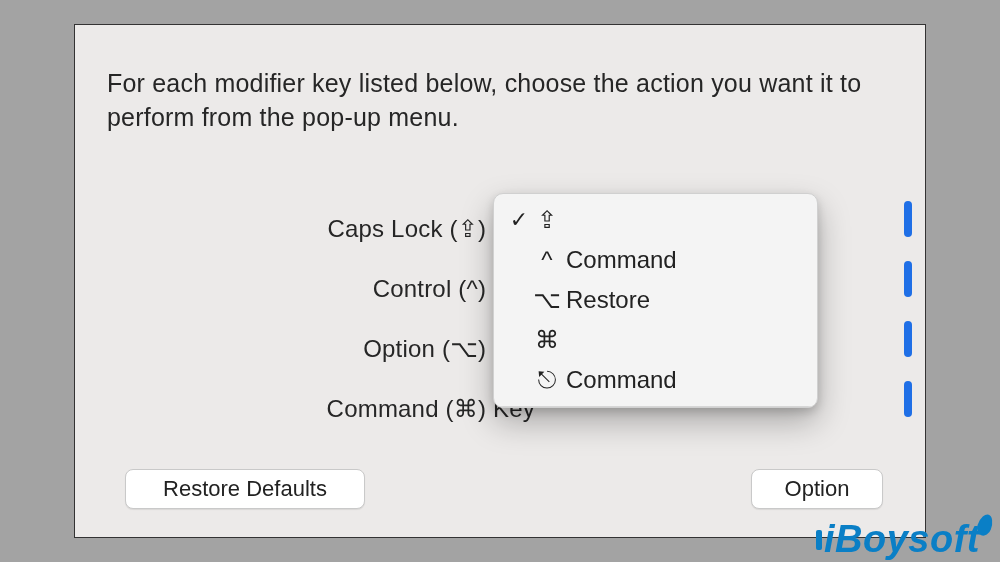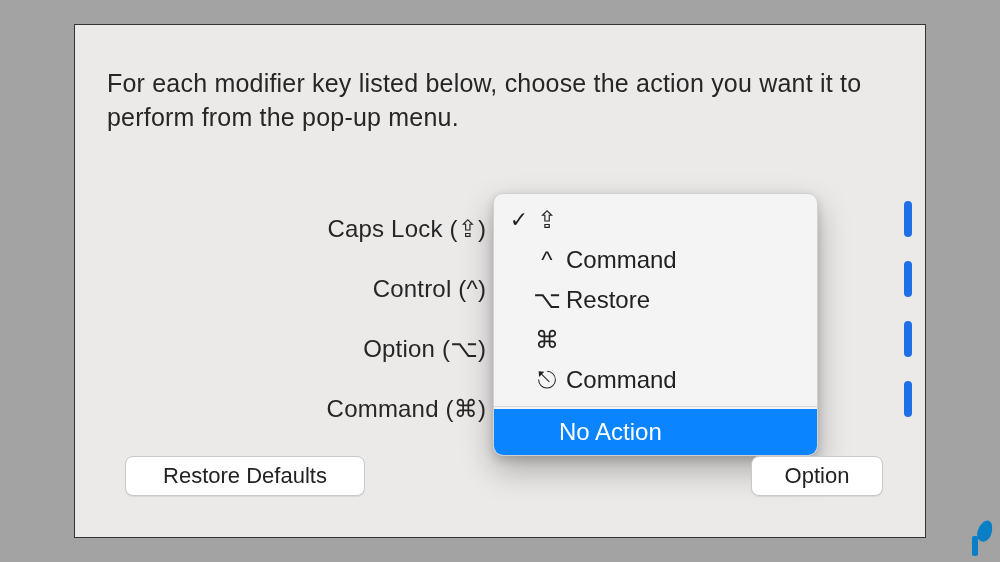--- a/index.html
+++ b/index.html
@@ -101,21 +101,21 @@
     color: #fff;
     height: 46px;
     padding-left: 65px;
     margin-top: 2px;
   }
   .popup .item.highlight .txt { padding-left: 0; }
   .button-row {
     position: absolute;
     left: 50px;
     right: 14px;
-    bottom: 41px;
+    bottom: 28px;
     display: flex;
     align-items: center;
   }
   .btn {
     height: 40px;
     border-radius: 8px;
     border: 1px solid #c9c9c9;
     background: #fff;
     font-size: 22px;
     color: #222;
@@ -212,30 +212,28 @@
     <div class="item">
       <span class="check"></span>
       <span class="sym">⌘</span>
     </div>
     <div class="item">
       <span class="check"></span>
       <span class="sym">⎋</span>
       <span class="txt">Command</span>
     </div>
     <div class="sep"></div>
-    <div class="item highlight">
-      <span class="txt">No Action</span>
-    </div>
   </div>
 
   <div class="button-row">
     <div class="btn restore">Restore Defaults</div>
     <div class="spacer"></div>
     <div class="btn cancel">Option</div>
     <div class="gap"></div>
   </div>
 
 </div>
 
 <div class="watermark">
   <span class="i-bar"></span>
+  <span class="brand">iBoysoft</span>
   <span class="drop"></span>
 </div>
 
 </body></html>

